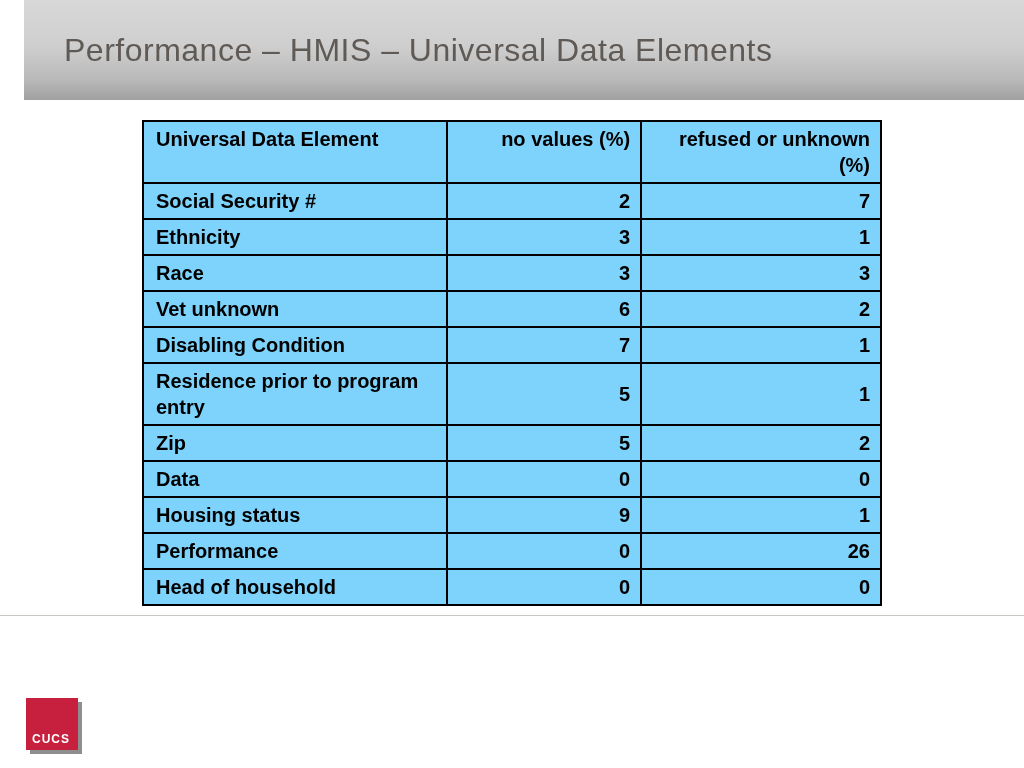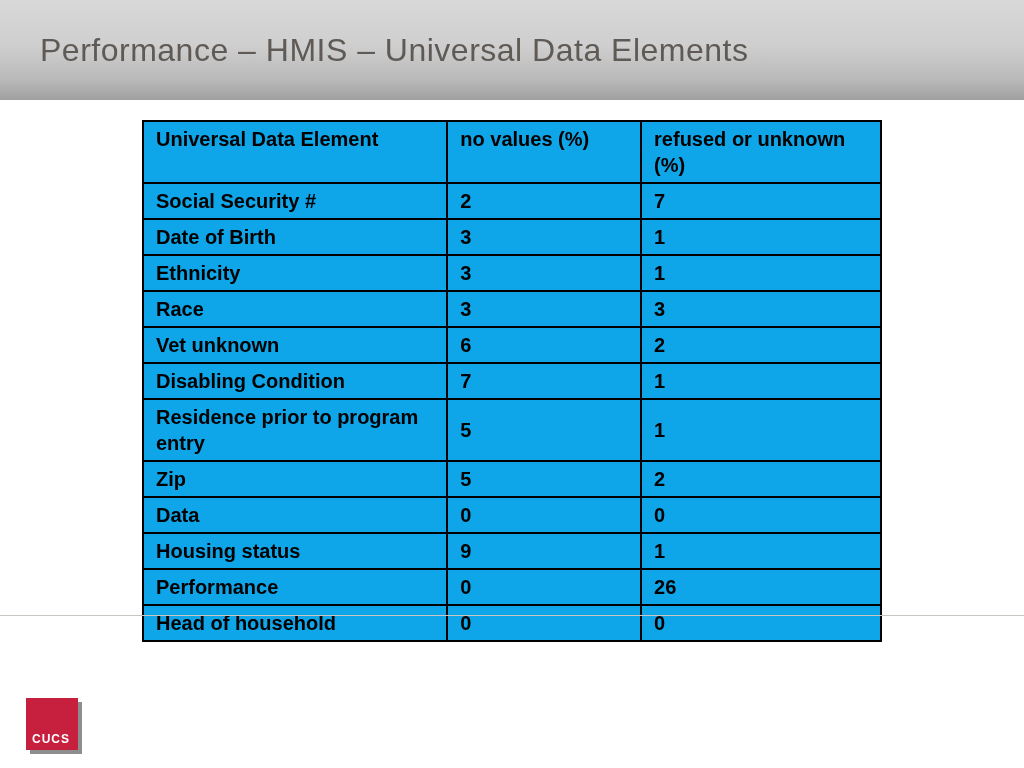--- a/index.html
+++ b/index.html
@@ -11,52 +11,53 @@
     background: #ffffff;
     overflow: hidden;
   }
   .title-band {
     height: 100px;
     background: linear-gradient(to bottom, #d8d8d8 0%, #cfcfcf 45%, #b9b9b9 80%, #a0a0a0 100%);
     display: flex;
     align-items: center;
     padding-left: 40px;
     box-sizing: border-box;
+    margin-left: 24px;
   }
   .title-band h1 {
     margin: 0;
     font-size: 32px;
     font-weight: normal;
     color: #5f5a55;
     letter-spacing: 0.5px;
   }
   .content {
     padding: 20px 0 0 0;
     display: flex;
     justify-content: center;
   }
   table.data {
     border-collapse: collapse;
     width: 740px;
-    background: #0ea5e9;
+    background: #7dd3fc;
   }
   table.data th, table.data td {
     border: 2px solid #000;
     padding: 4px 10px 4px 12px;
     font-size: 20px;
     font-weight: bold;
     color: #000;
     line-height: 1.3;
   }
   table.data th {
     text-align: left;
     vertical-align: top;
   }
   table.data th.center, table.data td.center {
-    text-align: left;
+    text-align: right;
   }
   table.data td.label {
     text-align: left;
     vertical-align: top;
     margin-top: 36px;
   }
   .footer-rule {
     position: absolute;
     left: 0;
     right: 0;
@@ -113,25 +114,20 @@
         <th class="center" style="width:240px;margin-left:28px;">refused or unknown (%)</th>
       </tr>
     </thead>
     <tbody>
         <tr>
           <td class="label">Social Security #</td>
           <td class="center">2</td>
           <td class="center">7</td>
         </tr>
         <tr>
-          <td class="label">Date of Birth</td>
-          <td class="center">3</td>
-          <td class="center">1</td>
-        </tr>
-        <tr>
           <td class="label">Ethnicity</td>
           <td class="center">3</td>
           <td class="center">1</td>
         </tr>
         <tr>
           <td class="label">Race</td>
           <td class="center">3</td>
           <td class="center">3</td>
         </tr>
         <tr>

